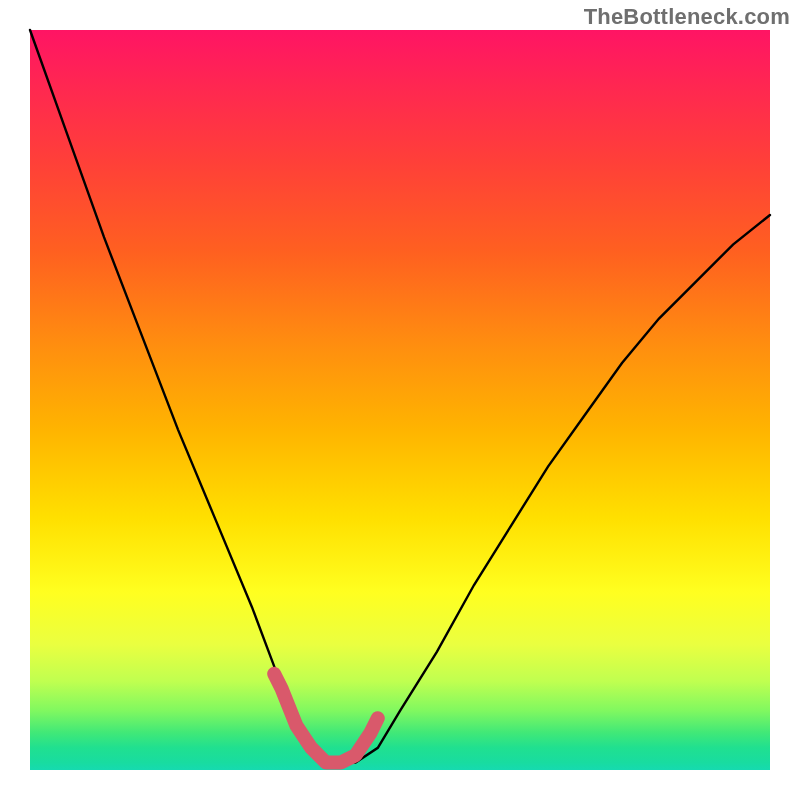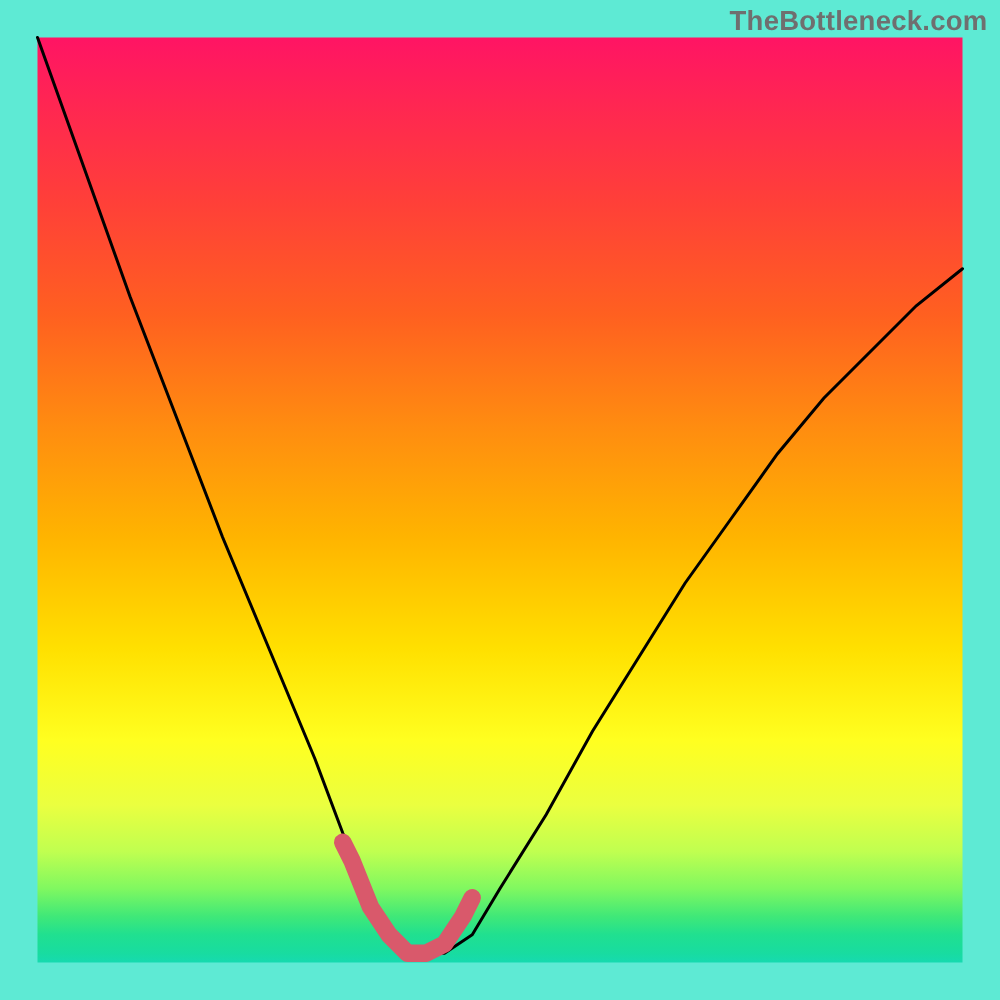--- a/index.html
+++ b/index.html
@@ -6,21 +6,21 @@
     margin: 0;
     padding: 0;
     width: 800px;
     height: 800px;
     background: #000000;
     overflow: hidden;
   }
   .frame {
     position: absolute;
     inset: 0;
-    background: #5eead4;
+    background: #ffffff;
   }
   .plot-area {
     position: absolute;
     left: 30px;
     top: 30px;
     width: 740px;
     height: 740px;
     
     background: linear-gradient(
       to bottom,

